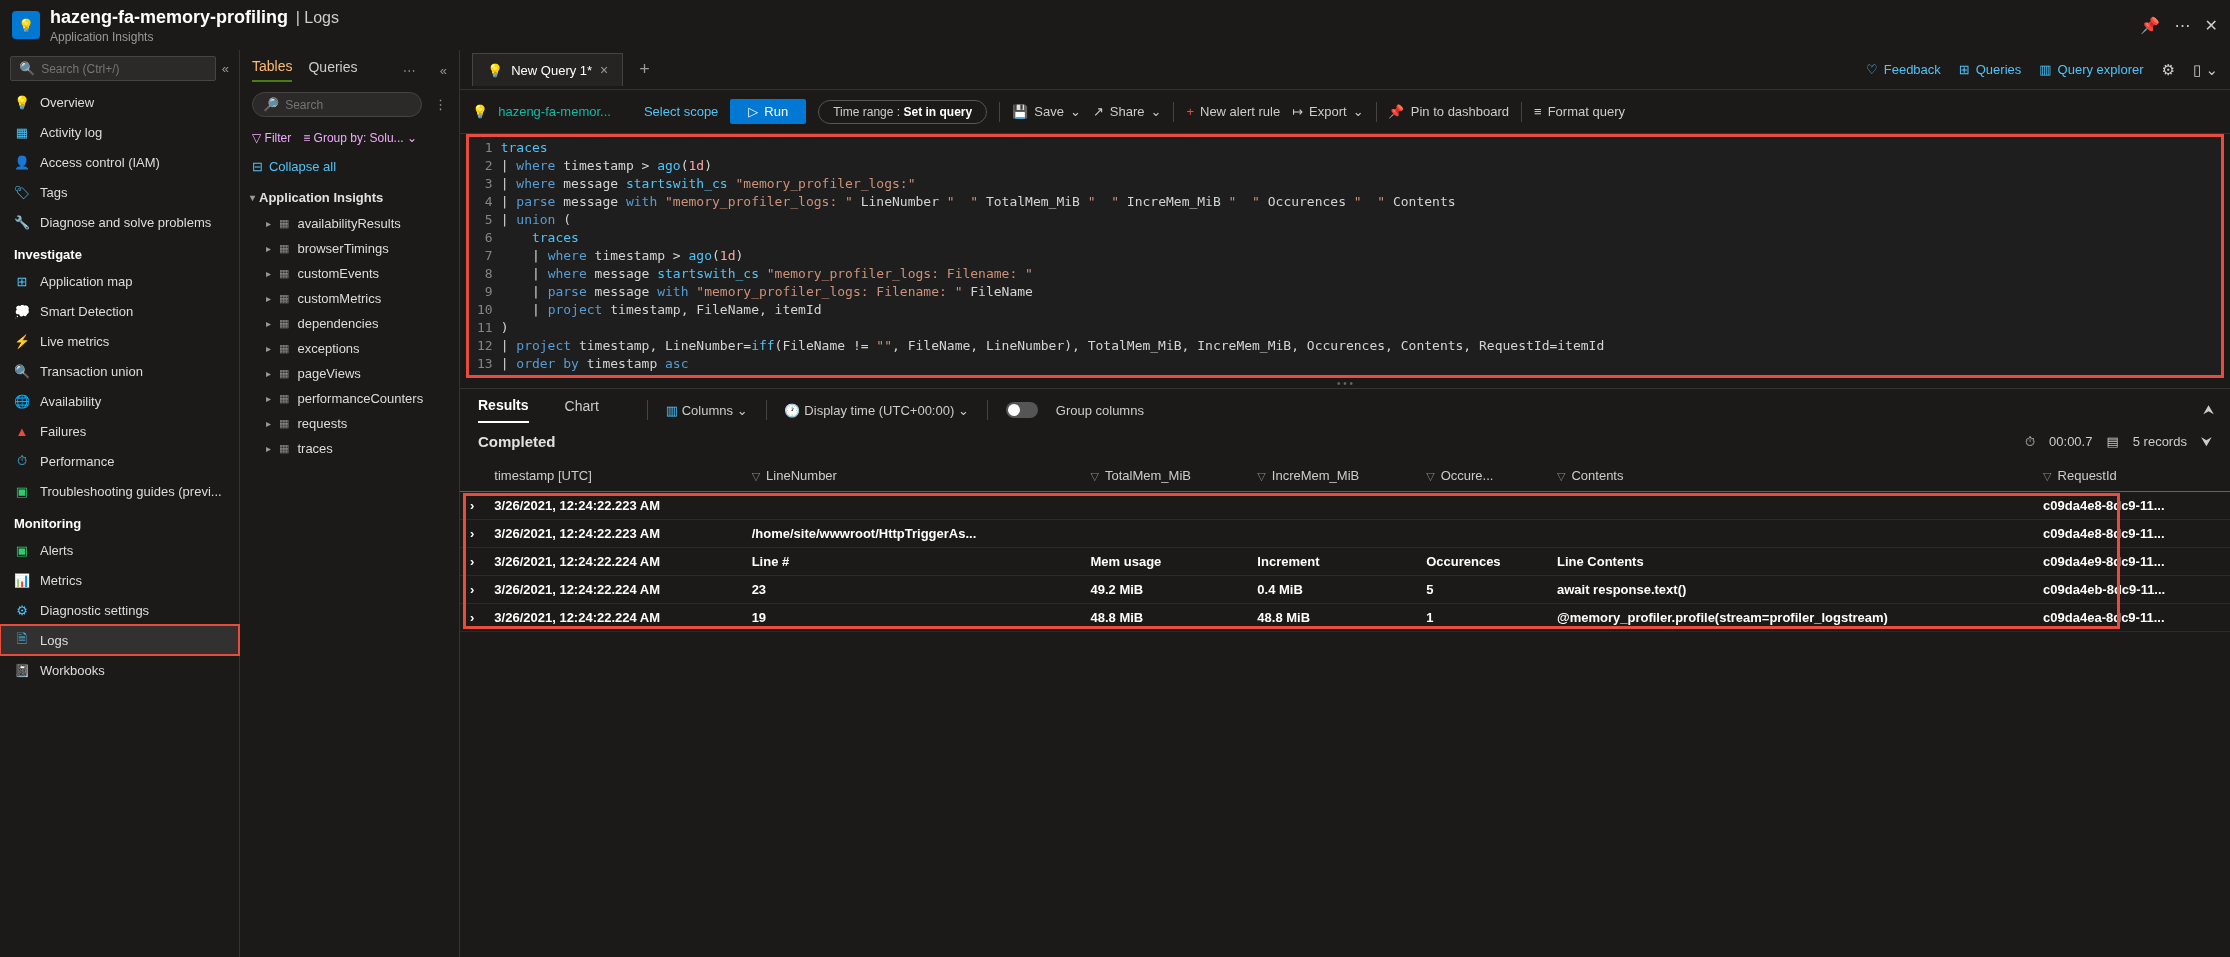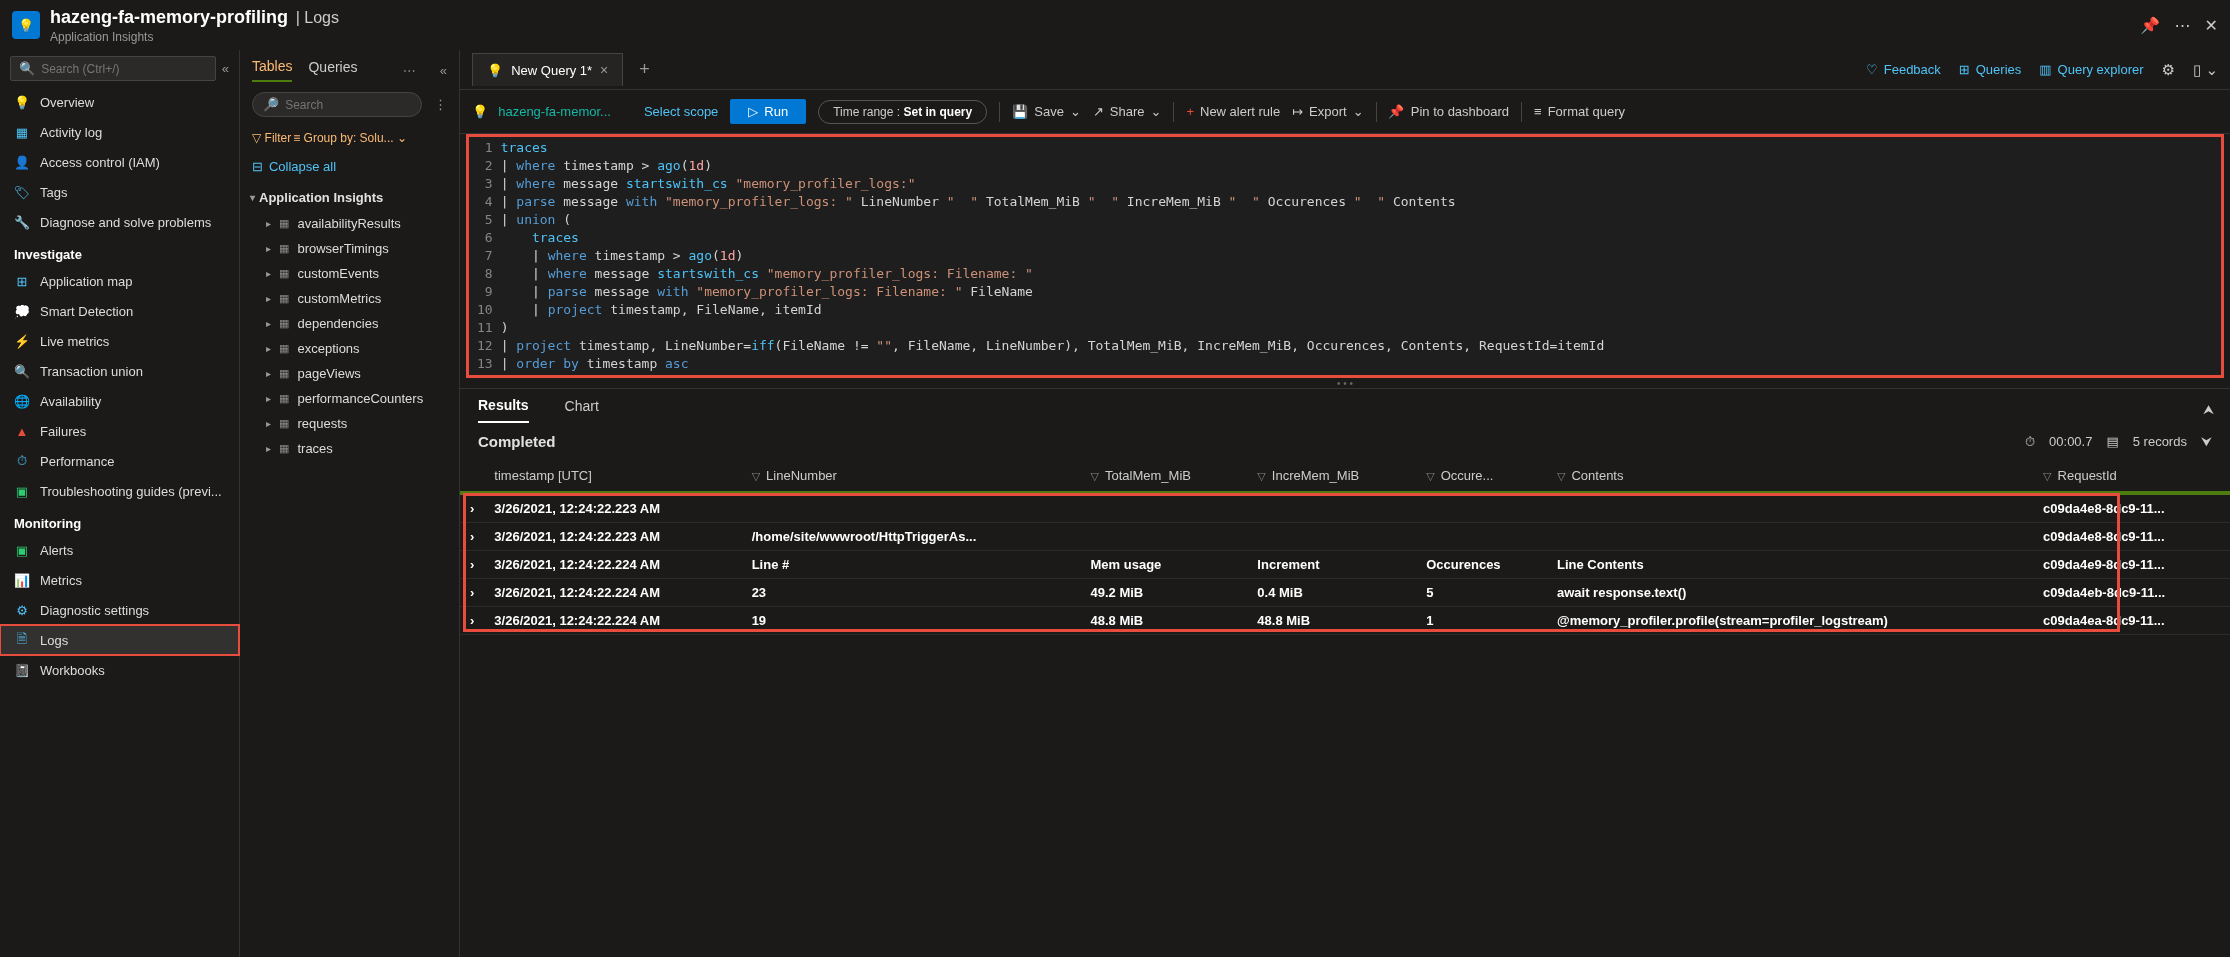--- a/index.html
+++ b/index.html
@@ -28,21 +28,21 @@
 .nav-group { padding: 10px 14px 4px; font-size: 13px; font-weight: 600; color: #fff; }
 .nav-item.highlighted { outline: 2px solid #e74c3c; outline-offset: -1px; }
 
 
 .mid-panel { width: 220px; background: #1b1a19; border-right: 1px solid #333; display: flex; flex-direction: column; }
 .mid-tabs { display: flex; align-items: center; padding: 8px 12px 0 12px; gap: 16px; }
 .mid-tab { padding-bottom: 6px; cursor: pointer; color: #ccc; font-size: 14px; }
 .mid-tab.active { color: #fdba74; border-bottom: 2px solid #4d7c0f; }
 .mid-search { margin: 10px 12px; background: #2b2a29; border: 1px solid #444; border-radius: 14px; padding: 4px 10px; display: flex; align-items:center; gap:6px; }
 .mid-search input { background: transparent; border: none; outline: none; color: #ccc; font-size: 12px; width: 100%; }
-.mid-toolbar { display: flex; gap: 2px; padding: 4px 12px; color: #fdba74; font-size: 12px; align-items: center; }
+.mid-toolbar { display: flex; gap: 12px; padding: 4px 12px; color: #f0abfc; font-size: 12px; align-items: center; }
 .mid-collapse { color: #4fc3f7; padding: 10px 12px; cursor: pointer; font-size: 13px; display:flex; gap:6px; align-items:center; }
 .mid-section { padding: 4px 0 4px 20px; }
 .mid-heading { font-weight: 600; font-size: 13px; padding: 6px 0; }
 .mid-text { font-size: 12px; color: #999; padding: 2px 0 10px 0; }
 .tree-group { font-weight: 600; font-size: 13px; padding: 6px 10px; cursor: pointer; display:flex; align-items:center; gap:4px; }
 .tree-item { padding: 5px 10px 5px 26px; font-size: 13px; color: #ddd; cursor: pointer; display:flex; gap:8px; align-items:center; }
 .tree-chevron { color: #999; font-size: 10px; }
 .tree-icon { color: #888; font-size: 11px; }
 
 
@@ -87,21 +87,21 @@
 .rtab.active { border-bottom: 2px solid #fff; color: #fff; font-weight: 600; }
 .rtools { display: flex; gap: 18px; align-items: center; color: #ccc; font-size: 13px; margin-left: 12px; }
 .rtools .sep { width:1px; height:20px; background:#444; }
 .toggle { width: 32px; height: 16px; background: #555; border-radius: 8px; position: relative; cursor: pointer; }
 .toggle::after { content:''; position:absolute; width:12px; height:12px; background:#fff; border-radius:50%; top:2px; left:2px; }
 
 .results-info { display: flex; align-items: center; padding: 10px 18px; }
 .results-info .status { font-size: 15px; font-weight: 600; }
 .results-info .right { margin-left: auto; display: flex; gap: 14px; align-items: center; color: #ccc; font-size: 13px; }
 .tbl { width: 100%; border-collapse: collapse; font-size: 13px; }
-.tbl th { text-align: left; padding: 8px 10px; color: #ccc; font-weight: 400; border-bottom: 4px solid #4d7c0f; white-space: nowrap; }
+.tbl th { text-align: left; padding: 8px 10px; color: #ccc; font-weight: 400; border-bottom: 1px solid #4d7c0f; white-space: nowrap; }
 .tbl th .filt { color: #888; margin-right: 6px; font-size: 11px; }
 .tbl td { padding: 6px 10px; border-bottom: 1px solid #2a2a2a; white-space: nowrap; }
 .tbl .exp { color: #999; cursor: pointer; padding-left: 10px; width: 24px; }
 .tbl .bold-row td { color: #fff; font-weight: 600; }
 
 .red-border-overlay { position:absolute; border:3px solid #e74c3c; pointer-events:none; }
 </style>
 </head>
 <body>
 
@@ -369,20 +369,29 @@
 | <span class="kw">order by</span> timestamp <span class="kw">asc</span>
 </div>
       </div>
     </div>
 
     <div class="divider">• • •</div>
 
     <div class="results-head">
       <div class="rtab active">Results</div>
       <div class="rtab">Chart</div>
+      <div class="rtools">
+        <div class="sep"></div>
+        <div style="cursor:pointer;"><span style="color:#4fc3f7;">▥</span> <span>Columns</span> ⌄</div>
+        <div class="sep"></div>
+        <div style="cursor:pointer;"><span style="color:#4fc3f7;">🕐</span> <span>Display time (UTC+00:00)</span> ⌄</div>
+        <div class="sep"></div>
+        <div class="toggle"></div>
+        <span>Group columns</span>
+      </div>
       <span style="position:absolute; right:16px; color:#ccc; cursor:pointer;">⮝</span>
     </div>
 
     <div class="results-info">
       <div class="status">Completed</div>
       <div class="right">
         <span>⏱</span>
           <span>00:00.7</span>
         <span>▤</span>
           <span>5 records</span>

